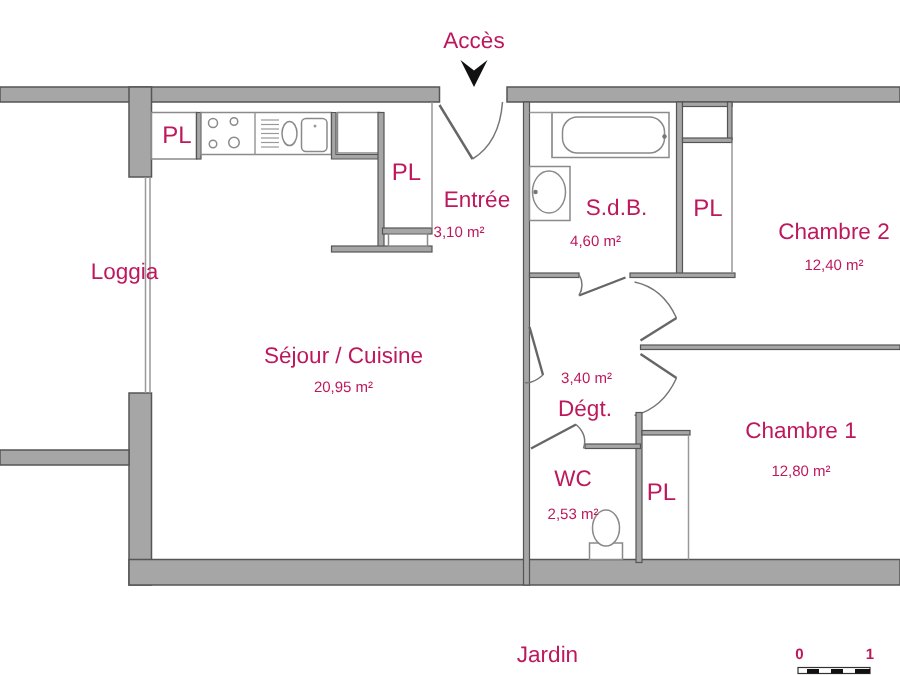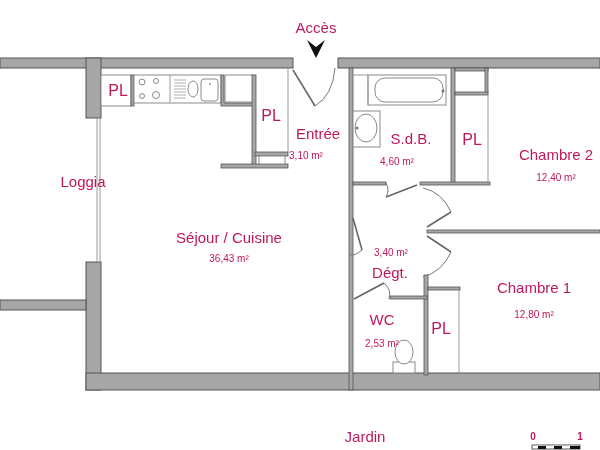--- a/index.html
+++ b/index.html
@@ -137,21 +137,21 @@
     <rect x="554" y="446" width="8" height="3" fill="#111"></rect>
     <rect x="570" y="446" width="10" height="3" fill="#111"></rect>
   </g>
 
   <path d="M307 40 L316 47 L325 40 L316 58 Z" fill="#111"></path>
 </svg>
 
 <div class="lbl room" style="left:316px;top:20px;">Accès</div>
 <div class="lbl room" style="left:43px;top:174px;margin-left:40px;">Loggia</div>
 <div class="lbl room" style="left:229px;top:230px;">Séjour / Cuisine</div>
-<div class="lbl area" style="left:229px;top:254px;">36,43 m²</div>
+<div class="lbl area" style="left:229px;top:254px;">20,95 m²</div>
 <div class="lbl room" style="left:318px;top:126px;">Entrée</div>
 <div class="lbl area" style="left:306px;top:151px;">3,10 m²</div>
 <div class="lbl room" style="left:411px;top:131px;">S.d.B.</div>
 <div class="lbl area" style="left:397px;top:157px;">4,60 m²</div>
 <div class="lbl room" style="left:556px;top:147px;">Chambre 2</div>
 <div class="lbl area" style="left:556px;top:173px;">12,40 m²</div>
 <div class="lbl room" style="left:390px;top:222px;margin-top:43px;">Dégt.</div>
 <div class="lbl area" style="left:391px;top:248px;">3,40 m²</div>
 <div class="lbl room" style="left:534px;top:280px;text-align:right;">Chambre 1</div>
 <div class="lbl area" style="left:534px;top:310px;">12,80 m²</div>

